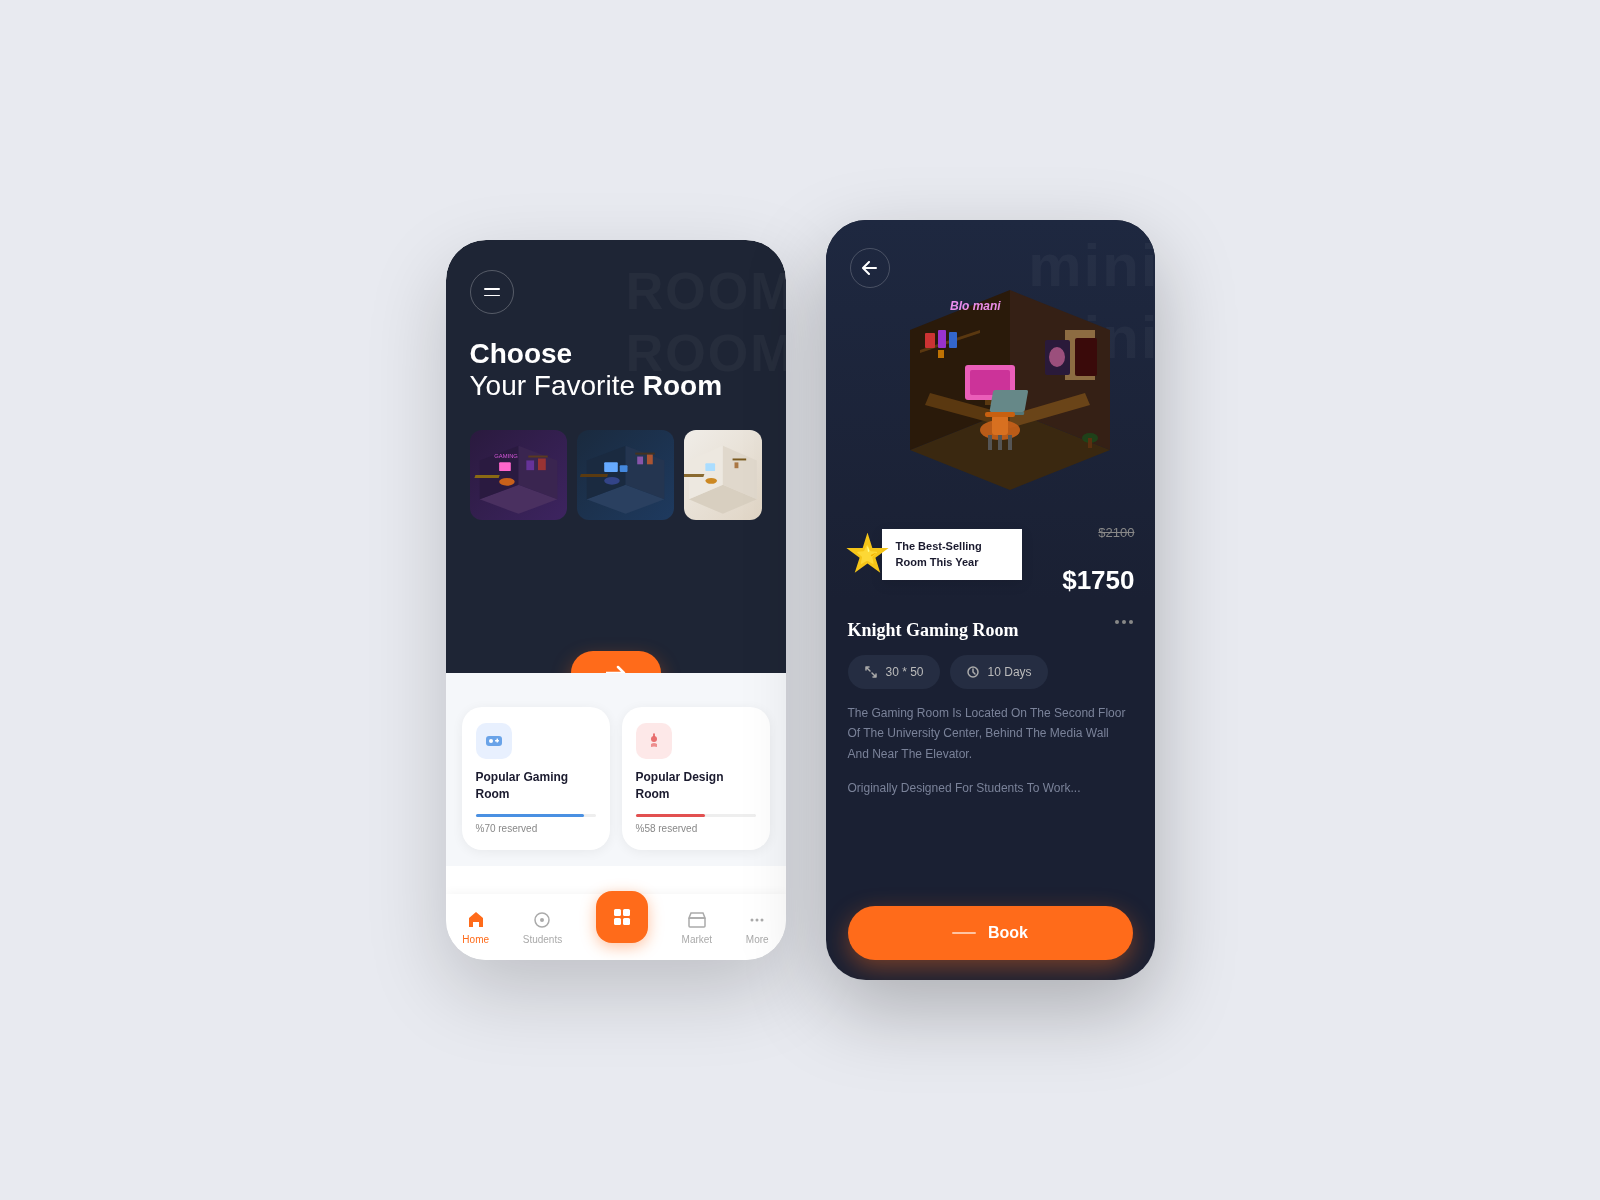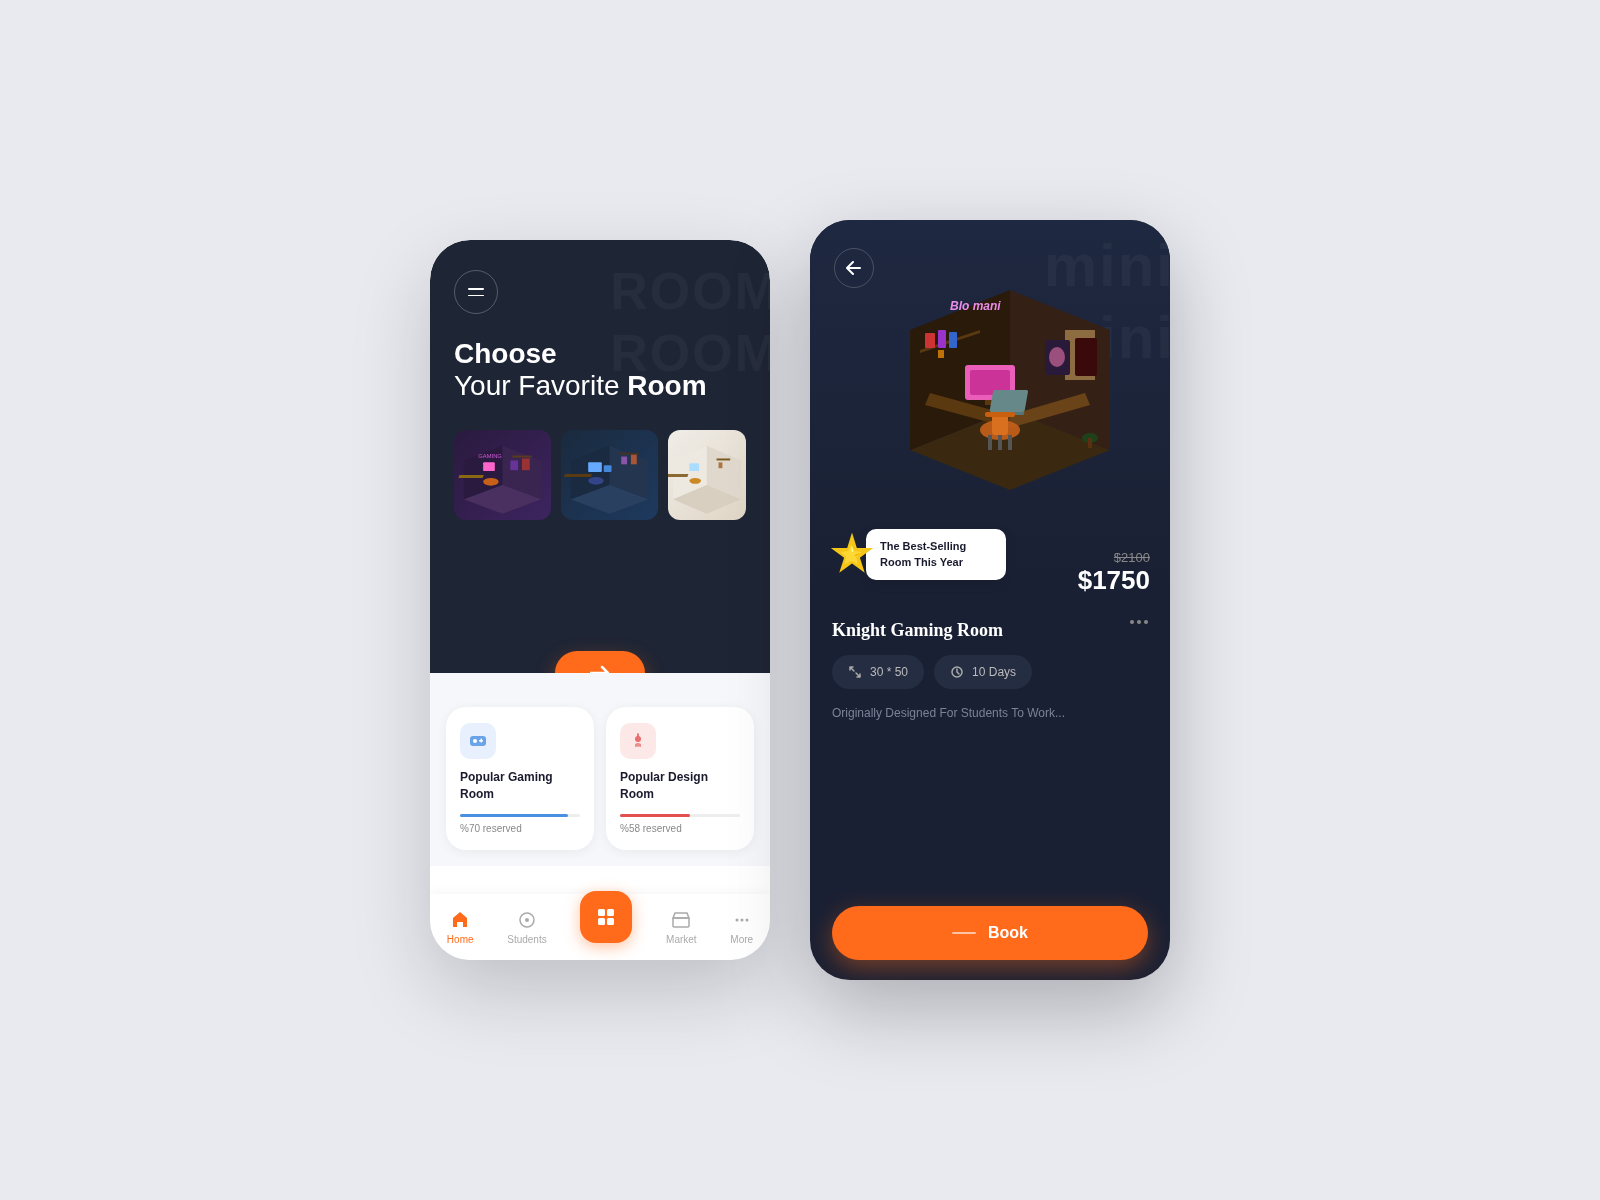--- a/index.html
+++ b/index.html
@@ -241,21 +241,21 @@
       display: flex;
       align-items: center;
       justify-content: center;
       cursor: pointer;
       box-shadow: 0 4px 15px rgba(255,107,26,0.4);
       margin-top: -20px;
     }
 
     
     .phone-right {
-      width: 360px;
+      width: 329px;
       height: 760px;
       background: #1a2033;
       border-radius: 40px;
       overflow: hidden;
       box-shadow: 0 30px 80px rgba(0,0,0,0.25);
       display: flex;
       flex-direction: column;
       position: relative;
     }
 
@@ -324,21 +324,21 @@
       display: flex;
       align-items: center;
       justify-content: center;
       font-size: 18px;
       position: relative;
       z-index: 2;
     }
 
     .badge-text-box {
       background: #fff;
-      border-radius: 10px;
+      border-radius: 0;
       padding: 10px 14px;
       margin-left: -8px;
       font-size: 11px;
       font-weight: 600;
       color: #1a1a2e;
       line-height: 1.4;
       box-shadow: 0 4px 12px rgba(0,0,0,0.1);
       max-width: 140px;
     }
 
@@ -350,20 +350,21 @@
     }
     .old-price {
       font-size: 13px;
       color: #888;
       text-decoration: line-through;
     }
     .new-price {
       font-size: 26px;
       font-weight: 700;
       color: #fff;
+      margin-top: 25px;
     }
 
     
     .detail-section {
       flex: 1;
       padding: 20px 22px;
       display: flex;
       flex-direction: column;
       gap: 14px;
     }
@@ -691,20 +692,21 @@
       </div>
       <div class="spec-chip">
         <svg width="14" height="14" viewBox="0 0 14 14" fill="none">
           <circle cx="7" cy="7" r="5" stroke="#aaa" stroke-width="1.5"></circle>
           <path d="M7 4V7L9 9" stroke="#aaa" stroke-width="1.5" stroke-linecap="round"></path>
         </svg>
         <span>10 Days</span>
       </div>
     </div>
 
+    <p class="room-desc">The Gaming Room Is Located On The Second Floor Of The University Center, Behind The Media Wall And Near The Elevator.</p>
 
     <p class="room-desc">Originally Designed For Students To Work...</p>
 
     <div class="book-btn">
       <div class="book-btn-line"></div>
       <span class="book-btn-label">Book</span>
     </div>
   </div>
 </div>
 

